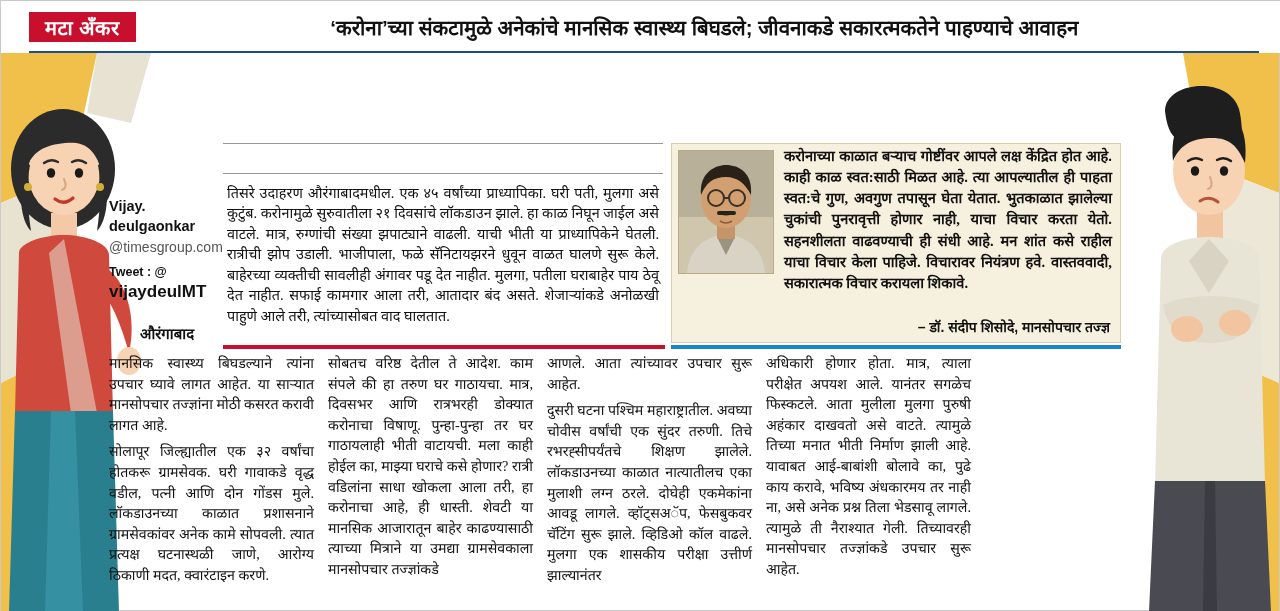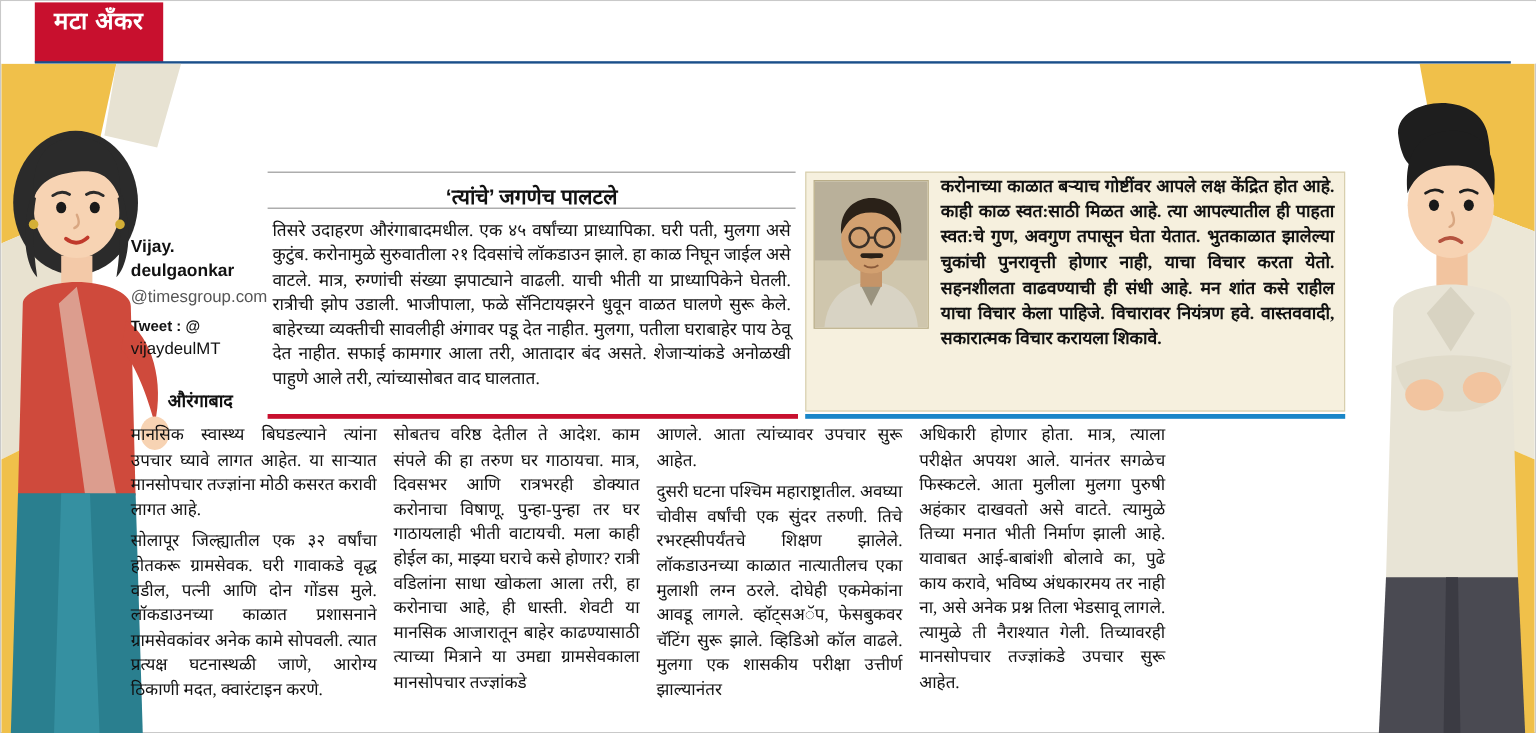--- a/index.html
+++ b/index.html
@@ -34,21 +34,21 @@
     background: #ffffff;
   }
   .mta-tag {
     margin-left: 28px;
     background: #c8102e;
     color: #fff;
     font-family: "Liberation Sans", sans-serif;
     font-weight: bold;
     font-size: 20px;
     letter-spacing: .5px;
-    padding: 6px 16px 24px 16px;
+    padding: 6px 16px 4px 16px;
     line-height: 1;
     white-space: nowrap;
   }
   .topbar-headline {
     flex: 1;
     text-align: center;
     font-family: "Liberation Sans", sans-serif;
     font-weight: bold;
     font-size: 20.5px;
     color: #111;
@@ -114,22 +114,22 @@
     color: #555;
     margin-top: 2px;
   }
   .byline .tweet {
     font-weight: bold;
     font-size: 12.5px;
     color: #111;
     margin-top: 7px;
   }
   .byline .handle2 {
-    font-weight: normal;
-    font-size: 14px;
+    font-weight: bold;
+    font-size: 17px;
     color: #111;
   }
 
   .dateline {
     position: absolute;
     left: 108px;
     top: 322px;
     width: 116px;
     font-family: "Liberation Sans", sans-serif;
     font-weight: bold;
@@ -257,20 +257,21 @@
   
   svg { display: block; }
 </style>
 </head>
 <body>
 
 <div class="page">
 
   <div class="topbar">
     <div class="mta-tag">मटा अँकर</div>
+    <div class="topbar-headline">‘करोना’च्या संकटामुळे अनेकांचे मानसिक स्वास्थ्य बिघडले; जीवनाकडे सकारत्मकतेने पाहण्याचे आवाहन</div>
   </div>
   <div class="topbar-rule"></div>
 
 
   <div class="left-art">
     <svg width="220" height="559" viewBox="0 0 220 559">
 
       <path d="M0,0 L96,0 L70,120 L0,150 Z" fill="#f0c04a"></path>
       <path d="M0,150 L70,120 L60,300 L0,330 Z" fill="#e8e2d0"></path>
       <path d="M0,330 L60,300 L55,559 L0,559 Z" fill="#f0c04a"></path>
@@ -352,21 +353,20 @@
     <div class="name">Vijay.</div>
     <div class="name">deulgaonkar</div>
     <div class="handle">@timesgroup.com</div>
     <div class="tweet">Tweet : @</div>
     <div class="handle2">vijaydeulMT</div>
   </div>
 
   <div class="dateline">औरंगाबाद</div>
 
   <div class="subhead-rule-top"></div>
-  <div class="subhead">‘त्यांचे’ जगणेच पालटले</div>
   <div class="subhead-rule-bot"></div>
 
   <div class="intro-box">तिसरे उदाहरण औरंगाबादमधील. एक ४५ वर्षांच्या प्राध्यापिका. घरी पती, मुलगा असे कुटुंब. करोनामुळे सुरुवातीला २१ दिवसांचे लॉकडाउन झाले. हा काळ निघून जाईल असे वाटले. मात्र, रुग्णांची संख्या झपाट्याने वाढली. याची भीती या प्राध्यापिकेने घेतली. रात्रीची झोप उडाली. भाजीपाला, फळे सॅनिटायझरने धुवून वाळत घालणे सुरू केले. बाहेरच्या व्यक्तीची सावलीही अंगावर पडू देत नाहीत. मुलगा, पतीला घराबाहेर पाय ठेवू देत नाहीत. सफाई कामगार आला तरी, आतादार बंद असते. शेजाऱ्यांकडे अनोळखी पाहुणे आले तरी, त्यांच्यासोबत वाद घालतात.</div>
 
   <div class="quote-panel">
     <div class="quote-photo">
       <svg width="94" height="122" viewBox="0 0 94 122">
         <rect x="0" y="0" width="94" height="122" fill="#cfc6ad"></rect>
         <rect x="0" y="0" width="94" height="66" fill="#b9b09a"></rect>
 
@@ -384,20 +384,21 @@
         <circle cx="58" cy="47" r="8" fill="none" stroke="#3a3028" stroke-width="2"></circle>
         <line x1="45" y1="47" x2="50" y2="47" stroke="#3a3028" stroke-width="2"></line>
 
         <path d="M38,62 q9,5 18,0 q-9,3 -18,0 Z" fill="#2a2118"></path>
         <rect x="38" y="60" width="19" height="4" rx="2" fill="#2a2118"></rect>
 
         <path d="M41,70 q6,4 12,0" stroke="#8a5a3a" stroke-width="1.6" fill="none"></path>
       </svg>
     </div>
     <div class="quote-text">करोनाच्या काळात बऱ्याच गोष्टींवर आपले लक्ष केंद्रित होत आहे. काही काळ स्वत:साठी मिळत आहे. त्या आपल्यातील ही पाहता स्वत:चे गुण, अवगुण तपासून घेता येतात. भुतकाळात झालेल्या चुकांची पुनरावृत्ती होणार नाही, याचा विचार करता येतो. सहनशीलता वाढवण्याची ही संधी आहे. मन शांत कसे राहील याचा विचार केला पाहिजे. विचारावर नियंत्रण हवे. वास्तववादी, सकारात्मक विचार करायला शिकावे.</div>
+    <div class="quote-attr">– डॉ. संदीप शिसोदे, मानसोपचार तज्ज्ञ</div>
   </div>
 
   <div class="bar-left"></div>
   <div class="bar-right"></div>
 
   <div class="body-cols">
 
 
     <div class="col c1">
       <p>मानसिक स्वास्थ्य बिघडल्याने त्यांना उपचार घ्यावे लागत आहेत. या साऱ्यात मानसोपचार तज्ज्ञांना मोठी कसरत करावी लागत आहे.</p>

